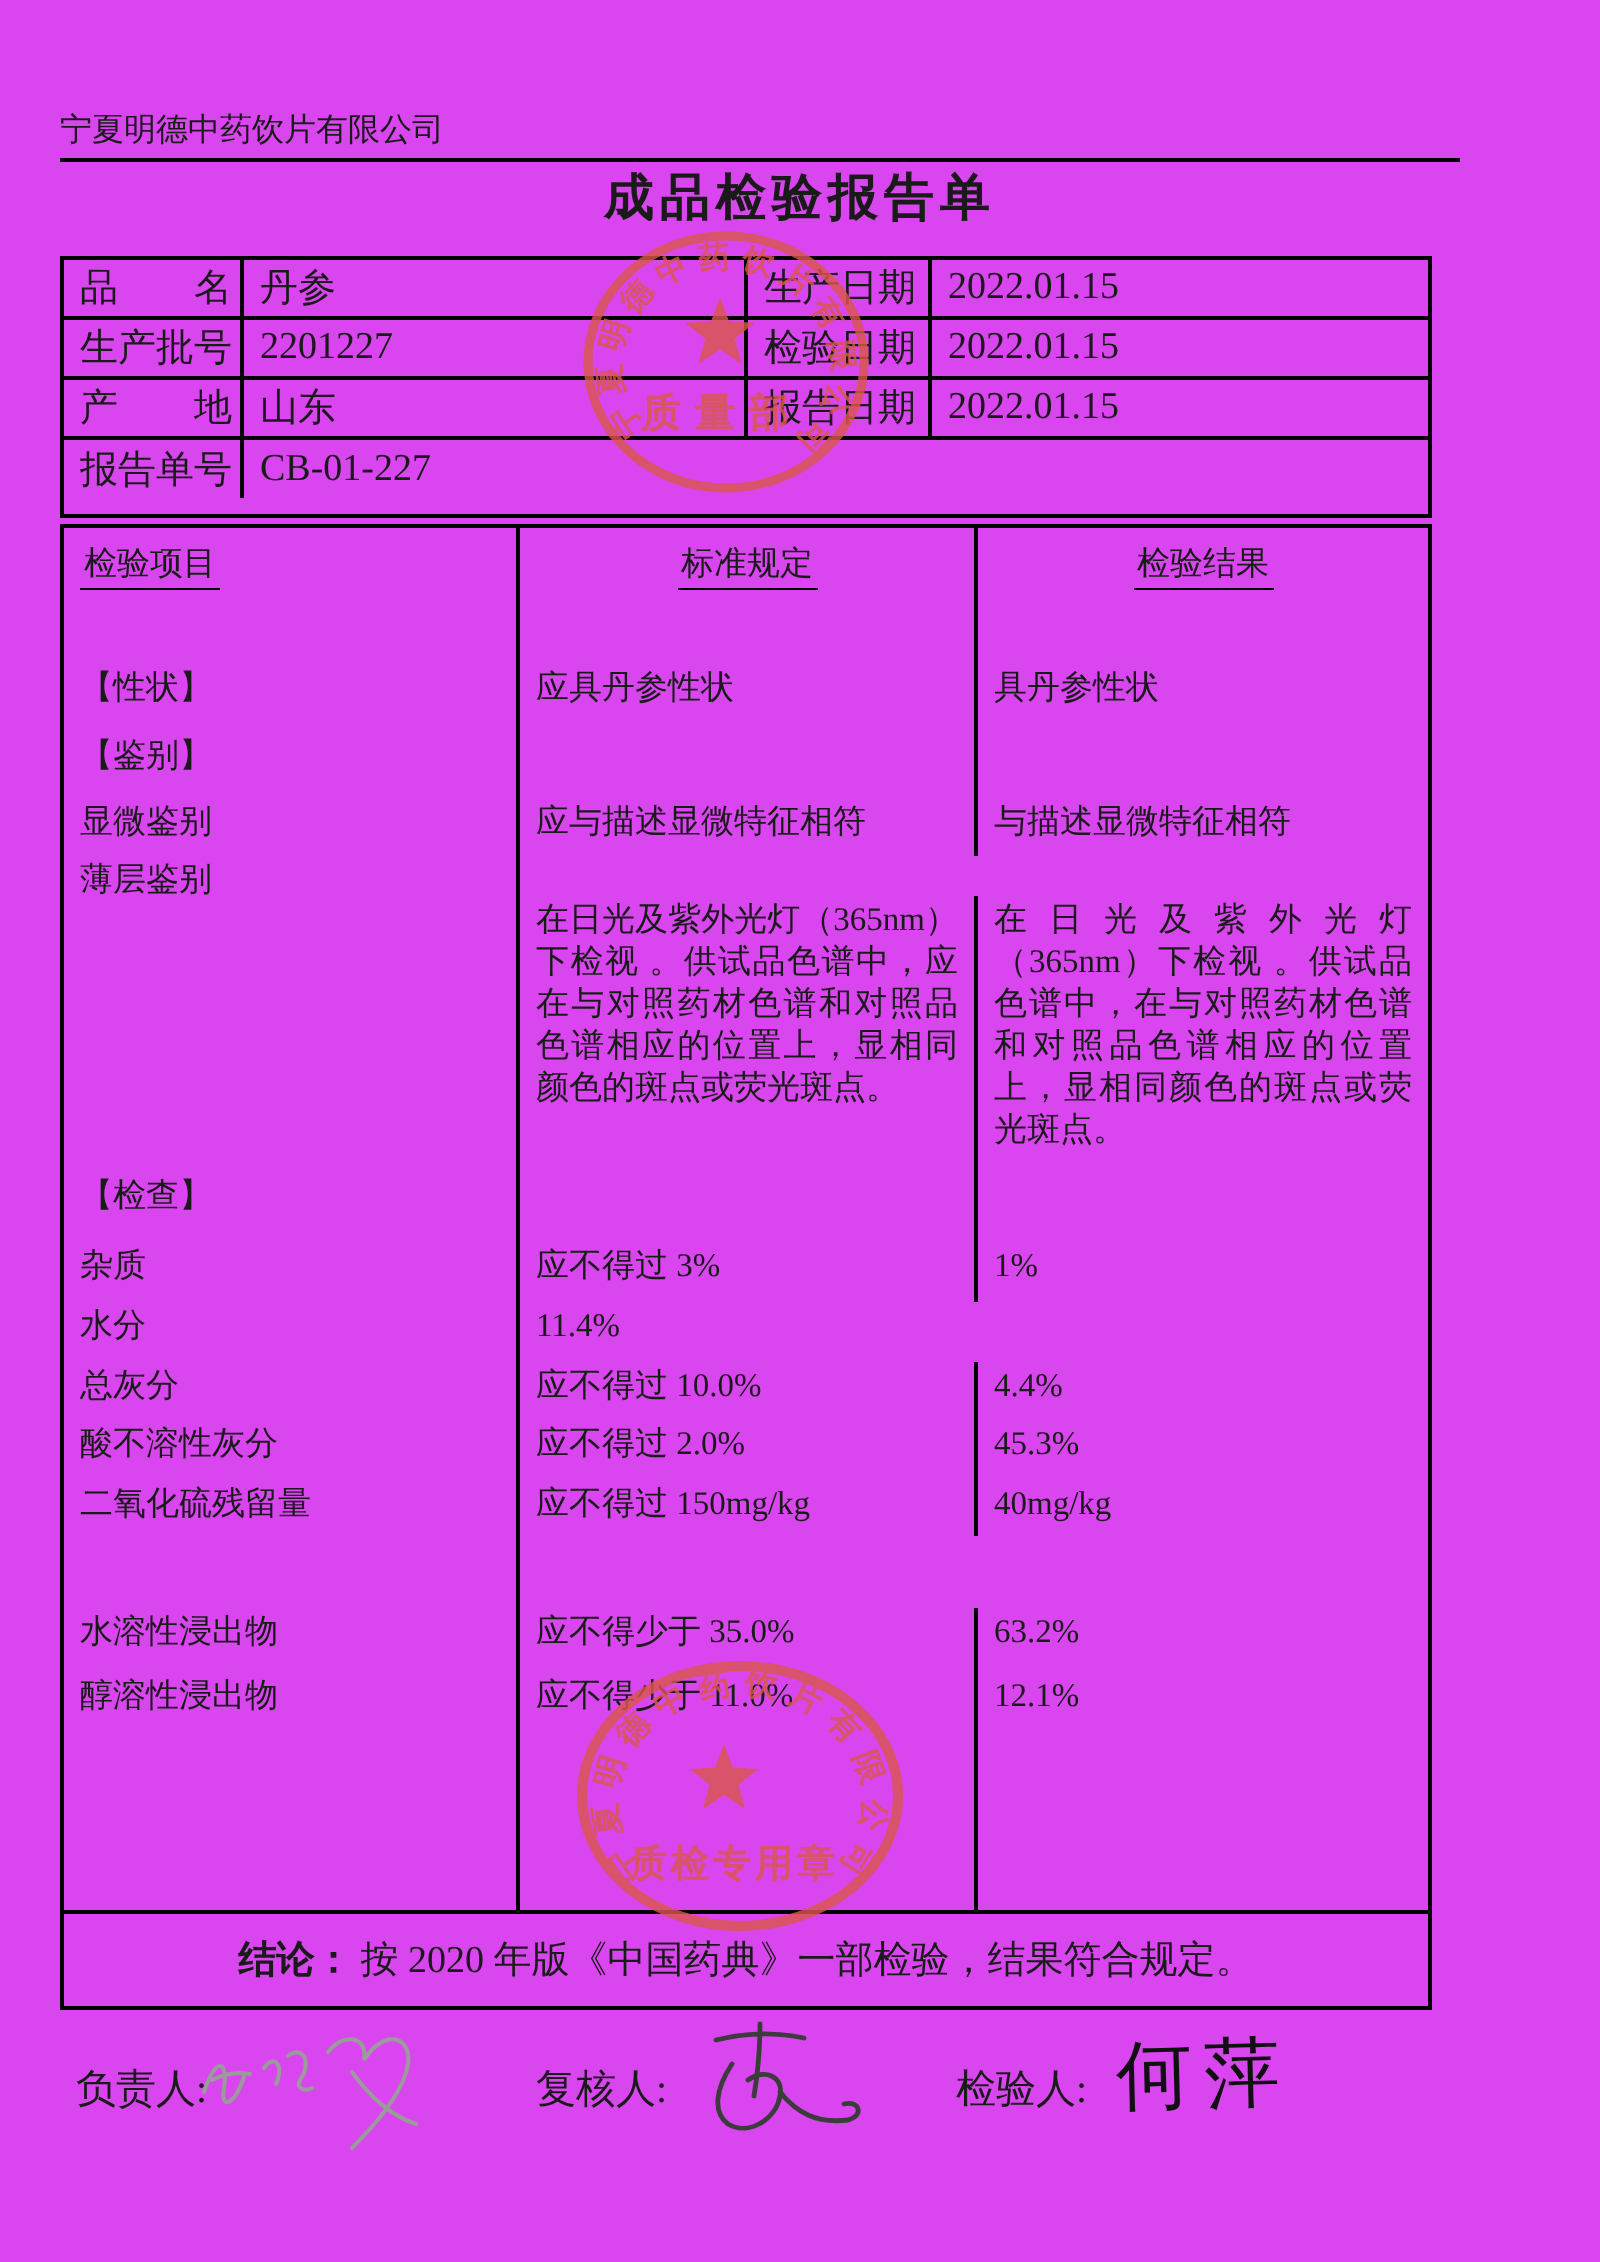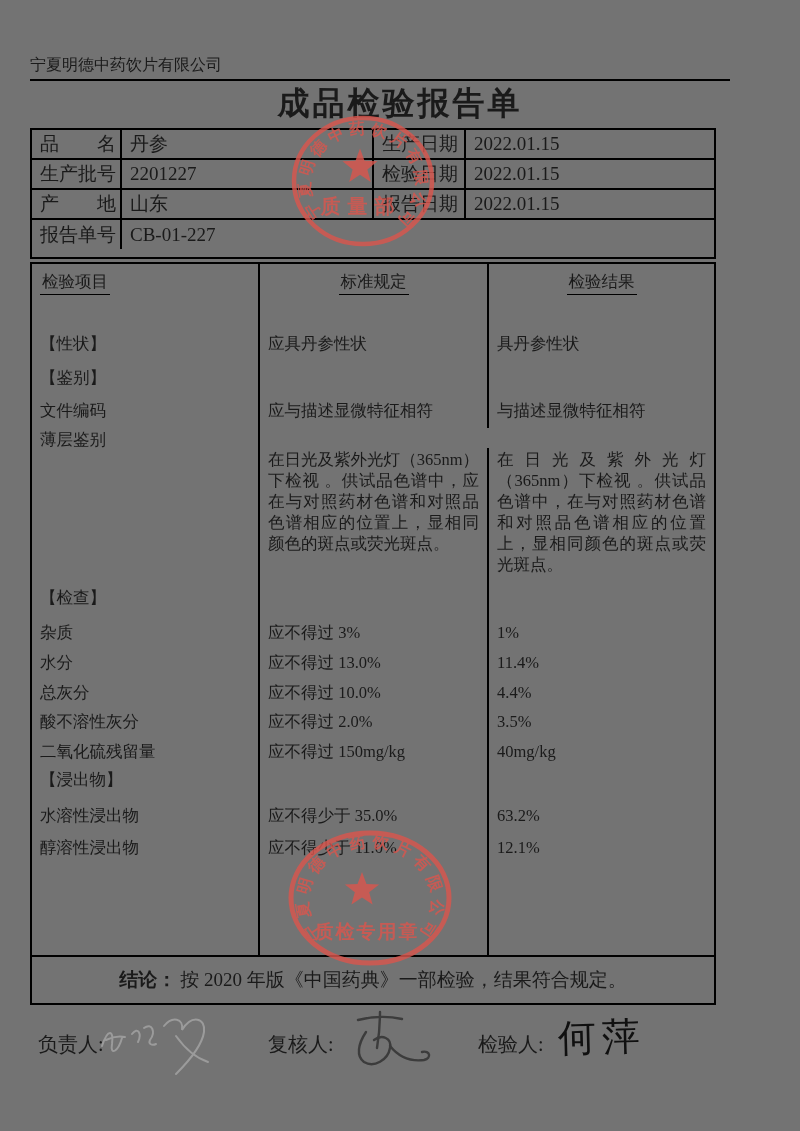--- a/index.html
+++ b/index.html
@@ -1,25 +1,25 @@
 <!DOCTYPE html>
 <html><head>
 <meta charset="utf-8">
 <style>
   html,body{margin:0;padding:0;background:#ffffff;}
-  .page{position:relative;width:800px;height:1131px;background:#737373;color:#1a1a1a;
+  .page{position:relative;width:800px;height:1131px;background:#d946ef;color:#1a1a1a;
         font-family:"Liberation Serif","DejaVu Serif",serif;overflow:hidden;}
 
   
   .hdr{position:absolute;left:30px;top:48px;width:700px;height:28px;
        display:flex;justify-content:space-between;align-items:flex-end;
        border-bottom:2px solid #000;padding-bottom:3px;font-size:16px;}
   .title{position:absolute;left:37px;top:82px;width:726px;text-align:center;
          font-family:"Liberation Sans","DejaVu Sans",sans-serif;
-         font-size:32px;font-weight:bold;letter-spacing:3px;}
+         font-size:25px;font-weight:bold;letter-spacing:3px;}
 
   
   .info{position:absolute;left:30px;top:128px;width:686px;height:131px;
         border:2px solid #000;box-sizing:border-box;display:grid;
         grid-template-columns:90px 252px 92px 248px;
         grid-template-rows:30px 30px 30px 29px;font-size:19px;}
   .info .cell{display:flex;align-items:center;padding-left:8px;box-sizing:border-box;}
   .br{border-right:2px solid #000;}
   .bb{border-bottom:2px solid #000;}
   .span3{grid-column:2/5;}
@@ -98,21 +98,21 @@
       <div class="c">具丹参性状</div>
     </div>
 
     <div class="trow" style="height:33px">
       <div class="c cb">【鉴别】</div>
       <div class="c cb"></div>
       <div class="c"></div>
     </div>
 
     <div class="trow" style="height:29px">
-      <div class="c cb">文件编码</div>
+      <div class="c cb">显微鉴别</div>
       <div class="c cb">应与描述显微特征相符</div>
       <div class="c">与描述显微特征相符</div>
     </div>
 
     <div class="trow" style="height:158px">
       <div class="c cb">薄层鉴别</div>
       <div class="c cb para">在日光及紫外光灯（365nm）下检视 。供试品色谱中，应在与对照药材色谱和对照品色谱相应的位置上，显相同颜色的斑点或荧光斑点。</div>
       <div class="c para">在日光及紫外光灯（365nm）下检视 。供试品色谱中，在与对照药材色谱和对照品色谱相应的位置上，显相同颜色的斑点或荧光斑点。</div>
     </div>
 
@@ -123,44 +123,42 @@
     </div>
 
     <div class="trow" style="height:30px">
       <div class="c cb">杂质</div>
       <div class="c cb">应不得过 3%</div>
       <div class="c">1%</div>
     </div>
 
     <div class="trow" style="height:30px">
       <div class="c cb">水分</div>
-      <div class="c cb">应不得过 13.0%</div>
       <div class="c">11.4%</div>
     </div>
 
     <div class="trow" style="height:29px">
       <div class="c cb">总灰分</div>
       <div class="c cb">应不得过 10.0%</div>
       <div class="c">4.4%</div>
     </div>
 
     <div class="trow" style="height:30px">
       <div class="c cb">酸不溶性灰分</div>
       <div class="c cb">应不得过 2.0%</div>
-      <div class="c">3.5%</div>
+      <div class="c">45.3%</div>
     </div>
 
     <div class="trow" style="height:28px">
       <div class="c cb">二氧化硫残留量</div>
       <div class="c cb">应不得过 150mg/kg</div>
       <div class="c">40mg/kg</div>
     </div>
 
     <div class="trow" style="height:36px">
-      <div class="c cb">【浸出物】</div>
       <div class="c cb"></div>
       <div class="c"></div>
     </div>
 
     <div class="trow" style="height:32px">
       <div class="c cb">水溶性浸出物</div>
       <div class="c cb">应不得少于 35.0%</div>
       <div class="c">63.2%</div>
     </div>
 

